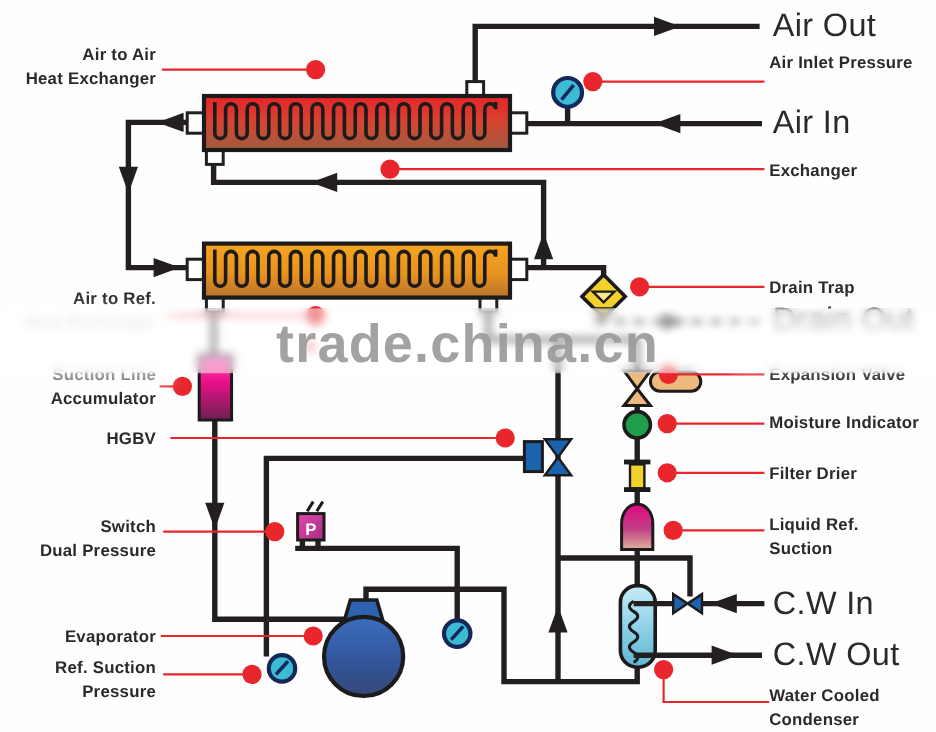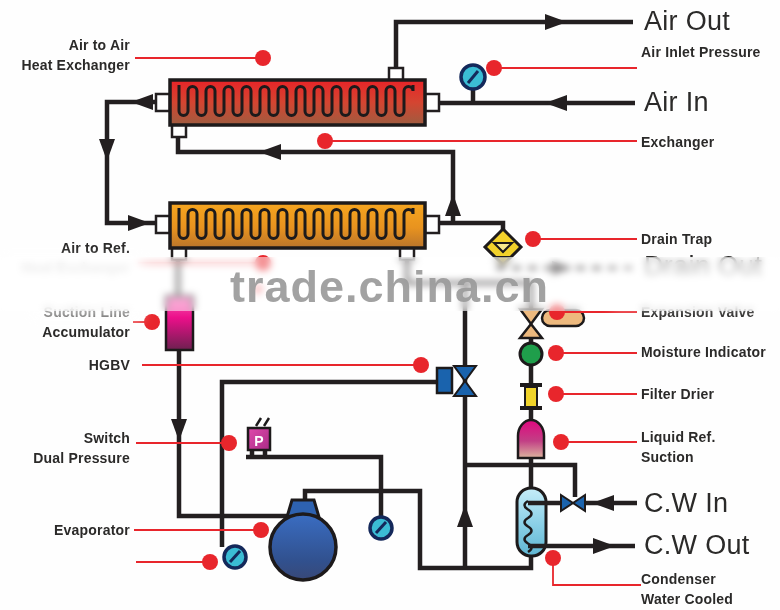--- a/index.html
+++ b/index.html
@@ -247,20 +247,24 @@
 <div class="lbl left" style="top:355px">
       <span>HGBV</span>
     </div>
 <div class="lbl left" style="top:428px">
       <span>Switch</span>
       <span>Dual Pressure</span>
     </div>
 <div class="lbl left" style="top:520px">
       <span>Evaporator</span>
     </div>
+<div class="lbl left" style="top:546px">
+      <span>Ref. Suction</span>
+      <span>Pressure</span>
+    </div>
 
 <div class="lbl right big" style="top:10px;left:644px">
       <span>Air Out</span>
     </div>
 <div class="lbl right" style="top:42px">
       <span>Air Inlet Pressure</span>
     </div>
 <div class="lbl right big" style="top:91px;left:644px">
       <span>Air In</span>
     </div>
@@ -286,22 +290,22 @@
       <span>Liquid Ref.</span>
       <span>Suction</span>
     </div>
 <div class="lbl right big" style="top:492px;left:644px">
       <span>C.W In</span>
     </div>
 <div class="lbl right big" style="top:534px;left:644px">
       <span>C.W Out</span>
     </div>
 <div class="lbl right" style="top:569px">
+      <span>Water Cooled</span>
       <span>Condenser</span>
-      <span>Water Cooled</span>
     </div>
 
 <div class="smudge sm1"></div>
 <div class="smudge sm2"></div>
 <div class="smudge sm3"></div>
 <div class="smudge sm4"></div>
 <div class="band"></div>
 <div class="watermark">trade.china.cn</div>
 
 </div>

